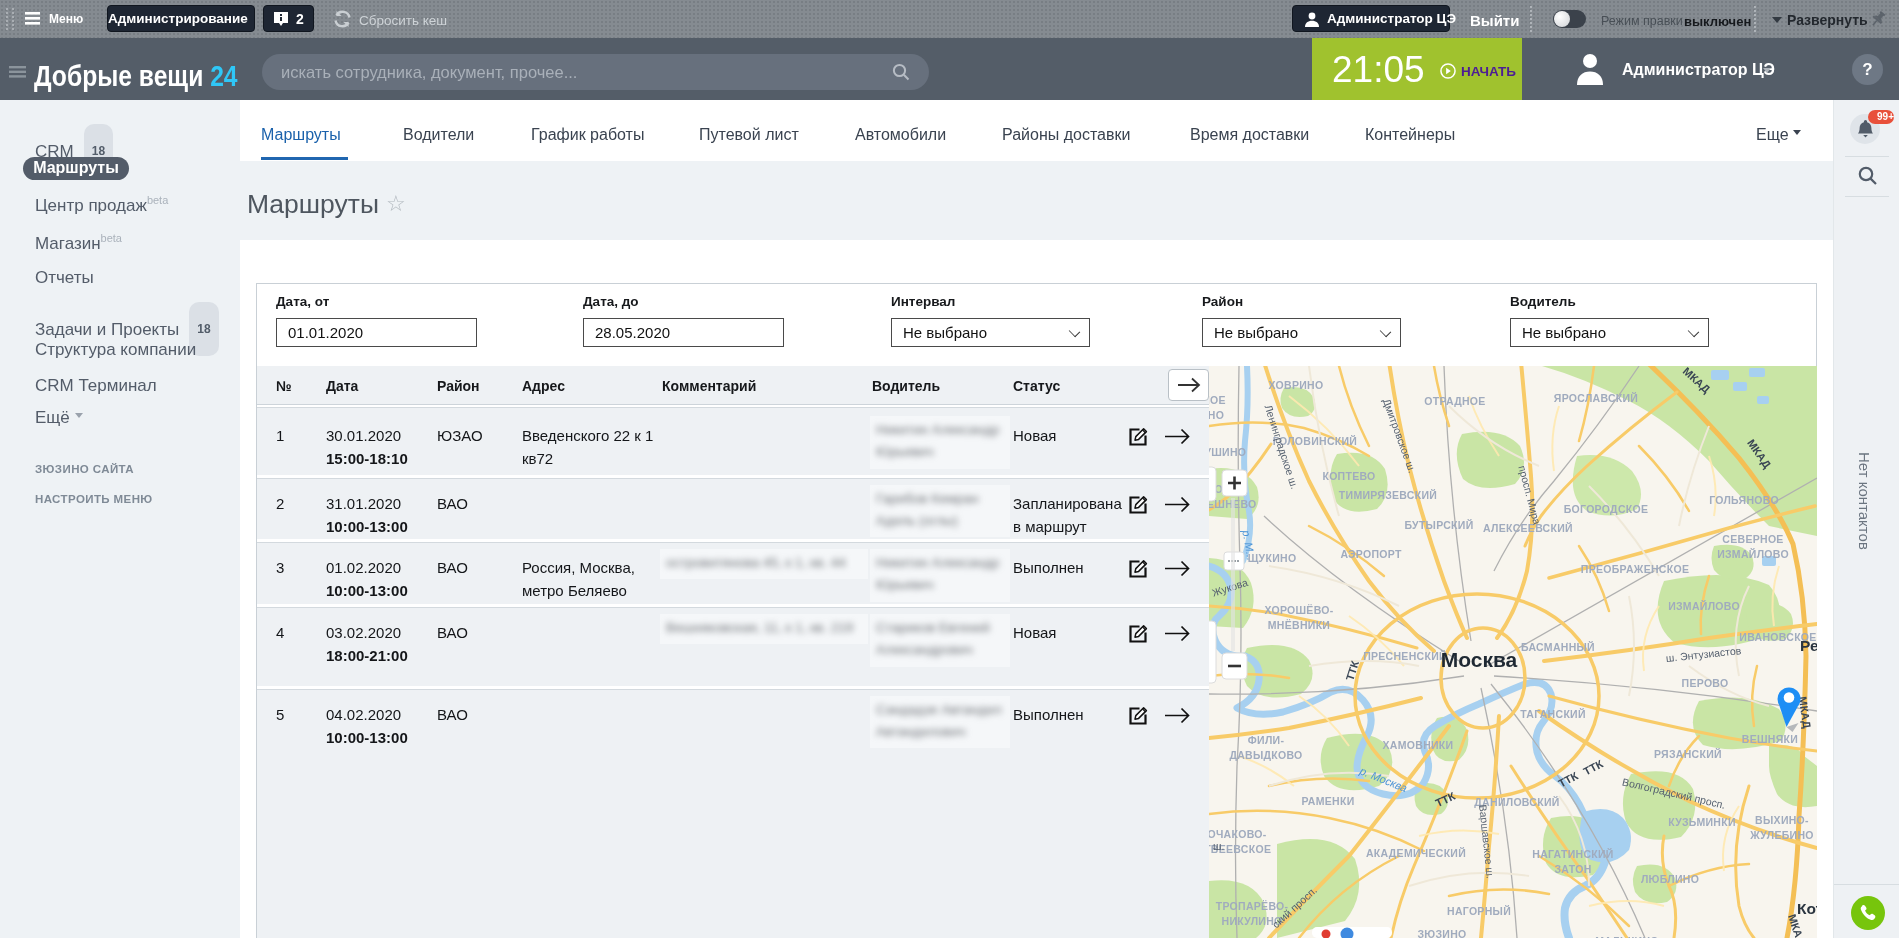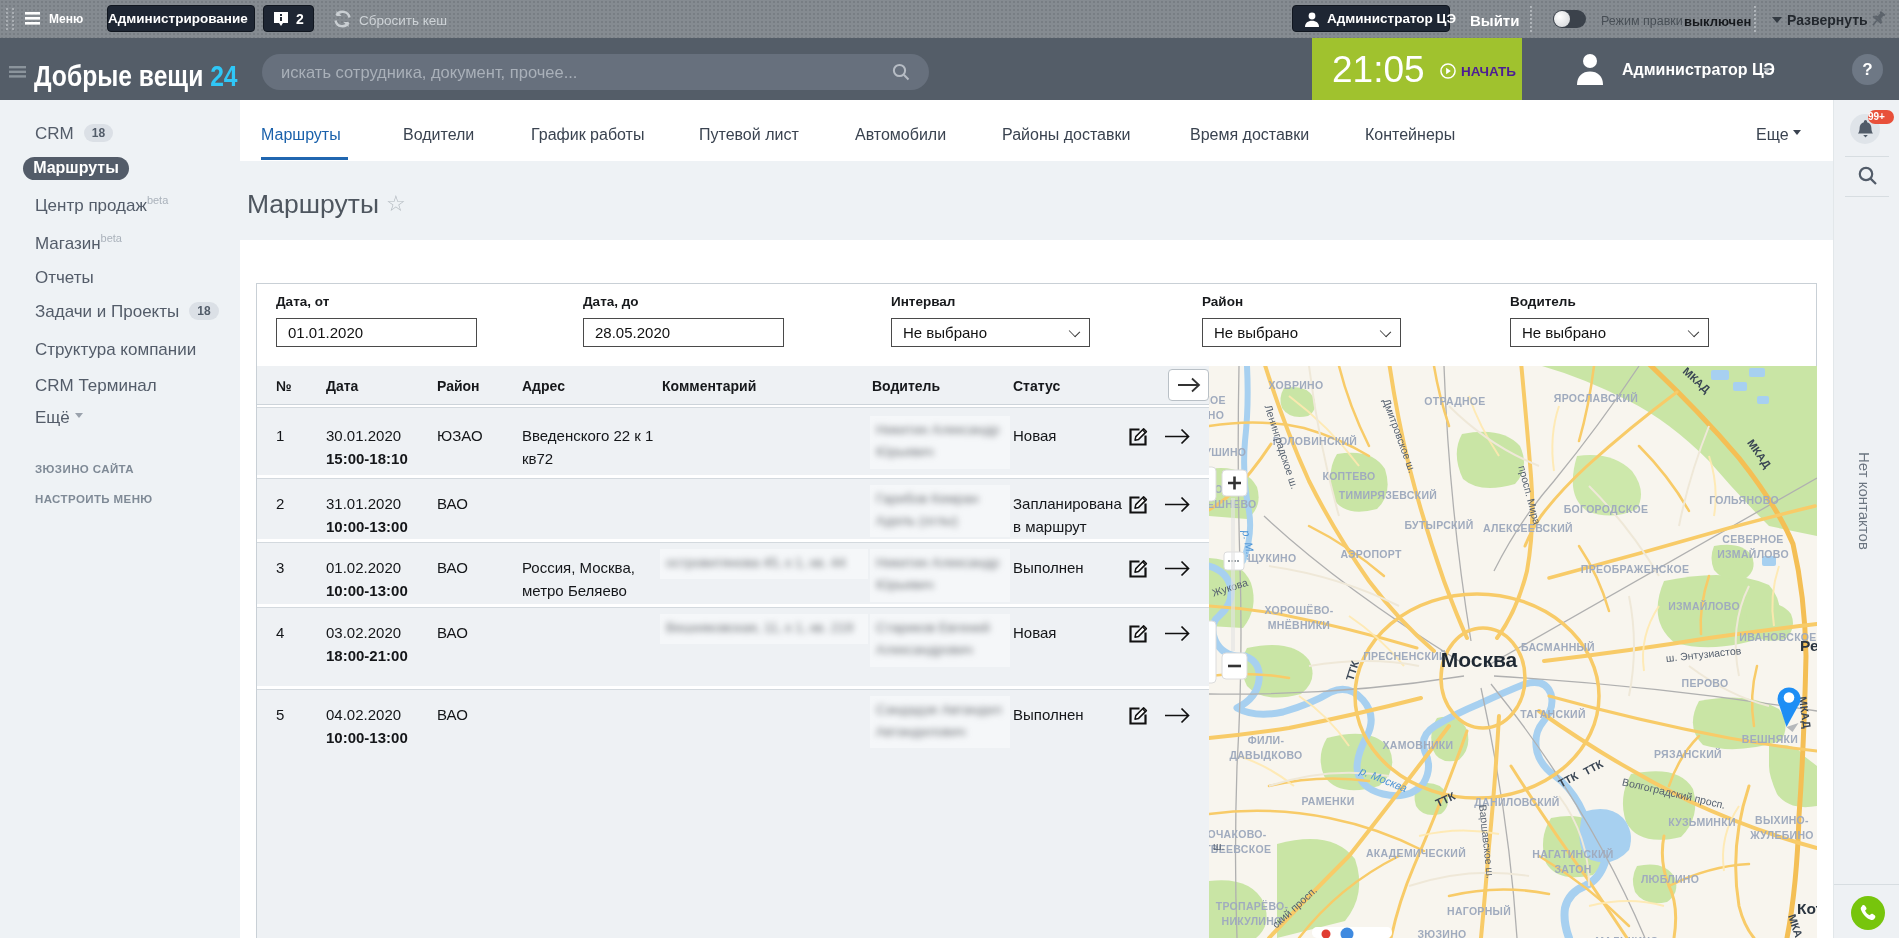--- a/index.html
+++ b/index.html
@@ -13,21 +13,21 @@
 
 #hdr{position:absolute;left:0;top:38px;width:1899px;height:62px;background:#545d68}
 #logo{position:absolute;left:34px;top:22px;font-size:29px;font-weight:bold;color:#fff;transform:scaleX(.85);transform-origin:left center;white-space:nowrap}
 #logo span{color:#2fc7f7}
 #search{position:absolute;left:262px;top:16px;width:667px;height:36px;background:#67707d;border-radius:18px;color:#a9b0b9;font-size:16.5px;line-height:36px;padding-left:19px}
 #timer{position:absolute;left:1312px;top:0;width:210px;height:62px;background:#a0c22e}
 #clock{position:absolute;left:20px;top:11px;font-size:37px;font-weight:normal;color:#fff}
 
 #sidebar{position:absolute;left:0;top:100px;width:240px;height:838px;background:#eef2f5}
 .sb-item{position:absolute;left:35px;font-size:17px;color:#535c69;white-space:nowrap}
-.sb-badge{display:inline-block;background:#dbe0e6;color:#525c69;font-size:12px;font-weight:bold;border-radius:10px;padding:2px 8px;vertical-align:2px;margin-left:10px}
+.sb-badge{display:inline-block;background:#dbe0e6;color:#525c69;font-size:12px;font-weight:bold;border-radius:10px;padding:20px 8px;vertical-align:2px;margin-left:10px}
 .sb-small{position:absolute;left:35px;font-size:11.5px;font-weight:bold;color:#7f8a96;letter-spacing:.4px}
 
 #rail{position:absolute;left:1833px;top:100px;width:66px;height:838px;background:#eef1f4;border-left:1px solid #e2e7ea}
 
 #tabs{position:absolute;left:240px;top:100px;width:1593px;height:61px;background:#fff}
 .tab{position:absolute;top:26px;font-size:16px;color:#3a4350;white-space:nowrap}
 #titleband{position:absolute;left:240px;top:161px;width:1593px;height:79px;background:#eef2f5}
 #workarea{position:absolute;left:240px;top:240px;width:1593px;height:698px;background:#fff}
 #card{position:absolute;left:256px;top:283px;width:1561px;height:656px;background:#fff;border:1px solid #c9d0d6}
 .flabel{position:absolute;font-size:13.5px;font-weight:bold;color:#17191c}
@@ -148,21 +148,21 @@
  <div class="sb-small" style="top:363px">ЗЮЗИНО САЙТА</div>
  <div class="sb-small" style="top:393px">НАСТРОИТЬ МЕНЮ</div>
 </div>
 
 <div id="rail">
  <div class="abs" style="left:16px;top:14px;width:30px;height:30px;border-radius:50%;background:#dfe4e9"></div>
  <svg class="abs" style="left:23px;top:20px" width="17" height="19" viewBox="0 0 17 19">
         <path fill="#525c69" d="M8.5 0a1.6 1.6 0 0 1 1.6 1.6v.6c2.6.7 4.3 2.9 4.3 5.8 0 4.2 1.6 5.4 1.6 5.4H1s1.6-1.2 1.6-5.4c0-2.9 1.7-5.1 4.3-5.8v-.6A1.6 1.6 0 0 1 8.5 0z"></path>
         <path fill="#525c69" d="M6.2 15h4.6l-2.3 2.6z"></path>
       </svg>
- <div class="abs" style="left:34px;top:10px;width:26px;height:14px;background:#e8503a;border-radius:8px;color:#fff;font-size:10px;font-weight:bold;text-align:left;line-height:14px">99+</div>
+ <div class="abs" style="left:34px;top:10px;width:26px;height:14px;background:#e8503a;border-radius:8px;color:#fff;font-size:10px;font-weight:bold;text-align:right;line-height:14px">99+</div>
  <div class="abs" style="left:11px;top:56px;width:44px;border-top:1px solid #d7dde1"></div>
  <svg class="abs" style="left:24px;top:66px" width="20" height="20" viewBox="0 0 20 20">
         <circle cx="8" cy="8" r="6.2" fill="none" stroke="#525c69" stroke-width="2.2"></circle>
         <line x1="12.6" y1="12.6" x2="18" y2="18" stroke="#525c69" stroke-width="2.2"></line>
       </svg>
  <div class="abs" style="left:11px;top:96px;width:44px;border-top:1px solid #d7dde1"></div>
  <div class="abs" style="left:22px;top:352px;font-size:15px;color:#6b7580;writing-mode:vertical-rl">Нет контактов</div>
  <div class="abs" style="left:0;top:784px;width:66px;border-top:1px solid #d7dde1"></div>
  <div class="abs" style="left:17px;top:796px;width:34px;height:34px;border-radius:50%;background:#77c50c"></div>
  <svg class="abs" style="left:25px;top:804px" width="18" height="18" viewBox="0 0 18 18">

